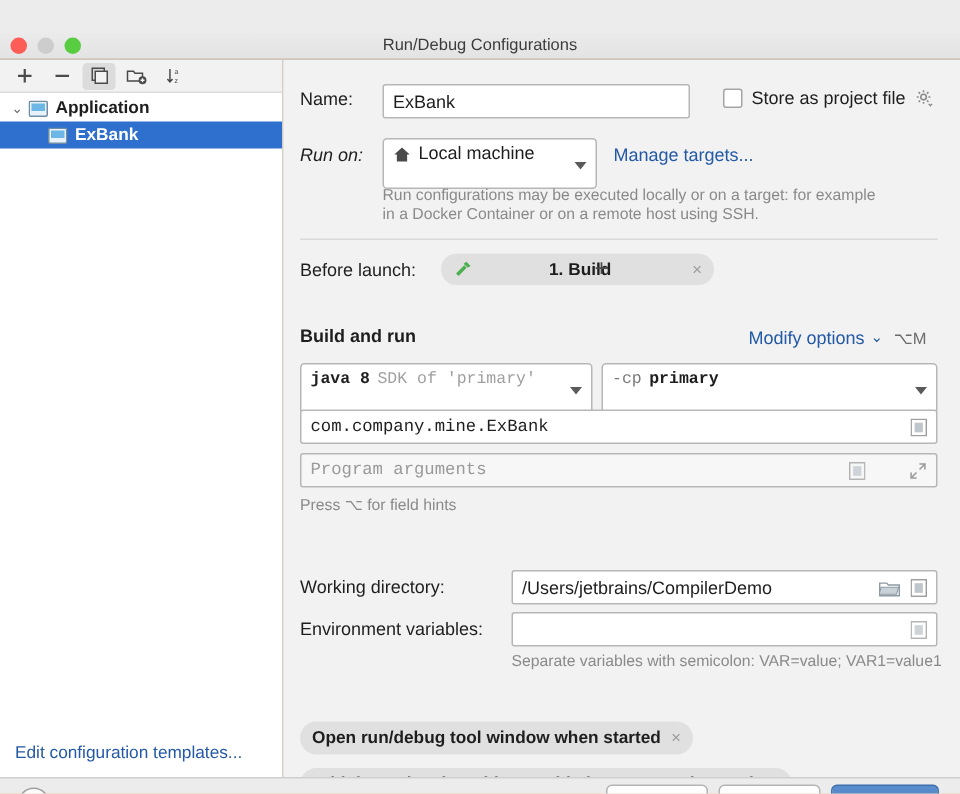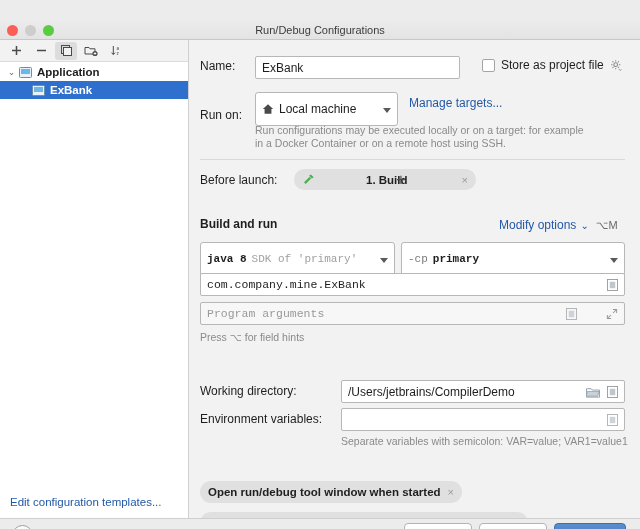--- a/index.html
+++ b/index.html
@@ -103,21 +103,21 @@
   }
   .tfield.mono { font-family: "Liberation Mono", monospace; font-size: 11.5px; }
   .tfield.disabled { background: #f7f7f7; gap: 22px; }
   .ph { color: #9a9a9a; }
 
   .combo {
     background: #ffffff;
     border: 1px solid #b7b7b7;
     border-radius: 3px;
     box-sizing: border-box;
-    display: flex; align-items: center;
+    display: flex; align-items: flex-end;
     height: 23px; padding: 16px 6px;
     font-size: 12px; color: #1e1e1e;
     position: relative;
   }
   .caret {
     position: absolute; right: 6px; top: 50%;
     width: 0; height: 0; margin-top: -1px;
     border-left: 4px solid transparent;
     border-right: 4px solid transparent;
     border-top: 5px solid #5a5a5a;
@@ -264,21 +264,21 @@
             <path d="M3 3 L4.2 4.2"></path>
               <path d="M9.8 9.8 L11 11"></path>
             <path d="M11 3 L9.8 4.2"></path>
               <path d="M4.2 9.8 L3 11"></path>
           </g>
           <path d="M11.2 12.6 l1.4 1.6 l1.4 -1.6" fill="none" stroke="#8a8a8a" stroke-width="1.1"></path>
         </svg>
       </span>
     </div>
 
-    <div class="row" style="left:11px; top:68px;">
+    <div class="row" style="left:11px; top:56px;font-style:italic;">
       <span class="lbl">Run on:</span>
     </div>
     <div class="combo" style="position:absolute; left:66px; top:52px; width:143px;">
       <svg width="12" height="12" viewBox="0 0 14 14" style="margin-right:5px; flex:none;">
         <path d="M7 1.5 L13 7 H11 V12.5 H3 V7 H1 Z" fill="#4a4a4a"></path>
       </svg>
       <span>Local machine</span>
       <span class="caret"></span>
     </div>
     <span class="link" style="position:absolute; left:220px; top:56px;">Manage targets...</span>

